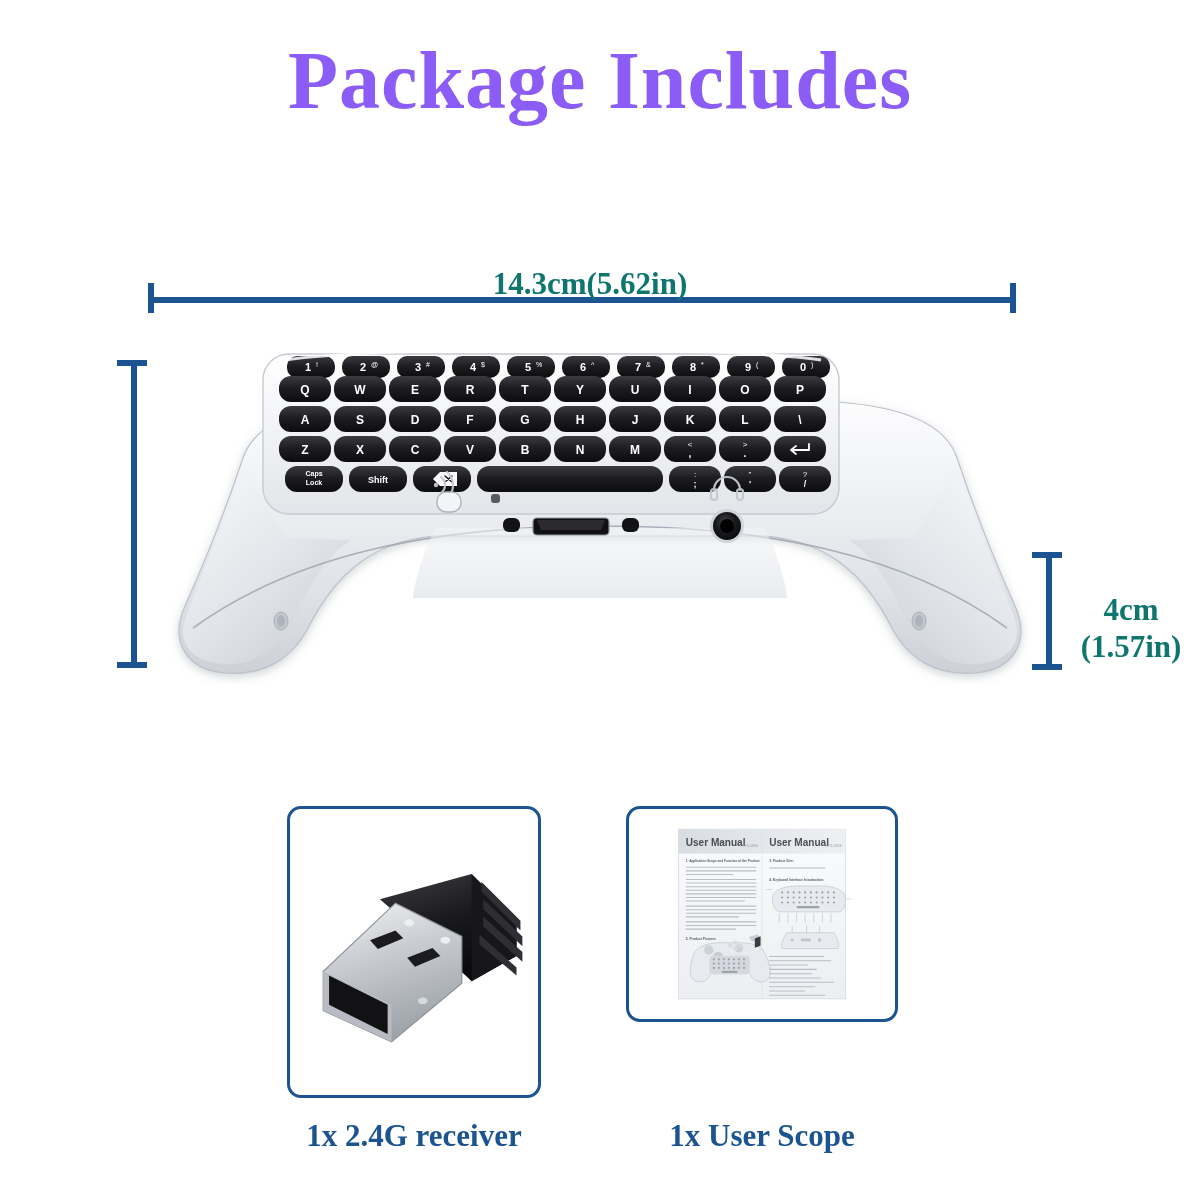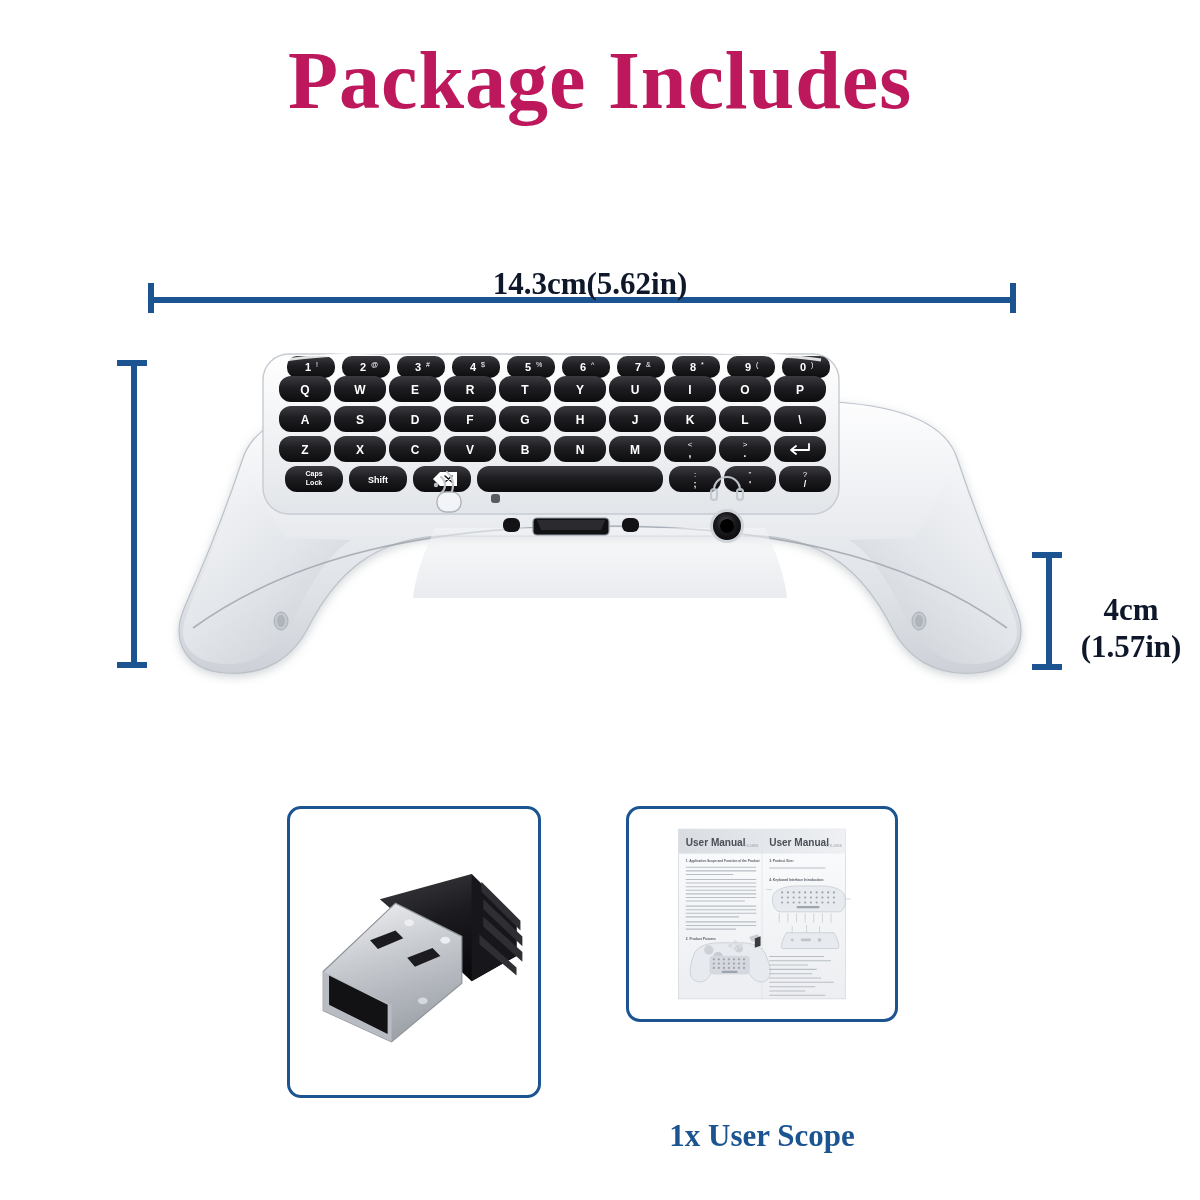--- a/index.html
+++ b/index.html
@@ -13,34 +13,34 @@
   .page{position:absolute;inset:0;}
 
   
   .title{
     position:absolute;top:38px;left:0;width:1200px;
     text-align:center;
     font-family:"Liberation Serif", serif;
     font-weight:bold;
     font-size:82px;
     letter-spacing:1px;
-    color:#be185d;
+    color:#8b5cf6;
     line-height:1.05;
   }
 
   
   .dimblue{background:#1b5490;position:absolute;}
   .hline{height:6px;}
   .vline{width:6px;}
   .cap-v{width:6px;height:30px;position:absolute;background:#1b5490;}
   .cap-h{height:6px;width:30px;position:absolute;background:#1b5490;}
 
   .dim-label{
     position:absolute;
-    color:#0f172a;
+    color:#0f766e;
     font-family:"Liberation Serif", serif;
     font-weight:bold;
     text-align:center;
     line-height:1.18;
   }
 
   
   #dim-top-line{left:148px;top:297px;width:868px;}
   #dim-top-capL{left:148px;top:283px;}
   #dim-top-capR{left:1010px;top:283px;}
@@ -488,20 +488,21 @@
           <path d="M82 134 L108 124 L116 132 L90 143 Z" fill="#1c1c20"></path>
           <path d="M120 152 L146 142 L154 150 L128 161 Z" fill="#1c1c20"></path>
 
           <ellipse cx="122" cy="116" rx="5" ry="3.5" fill="#eceef1"></ellipse>
           <ellipse cx="159" cy="134" rx="5" ry="3.5" fill="#eceef1"></ellipse>
           <ellipse cx="136" cy="196" rx="5" ry="3.5" fill="#d5d8dd"></ellipse>
         </g>
       </svg>
     </div>
   </div>
+  <div class="acc-caption" id="cap-receiver">1x 2.4G receiver</div>
 
   <div class="acc-box" id="box-manual">
     <div class="acc-art">
       <svg viewBox="0 0 272 292" xmlns="http://www.w3.org/2000/svg">
         <defs>
           <linearGradient id="paperG" x1="0" y1="0" x2="0" y2="1">
             <stop offset="0" stop-color="#fbfcfd"></stop>
             <stop offset="1" stop-color="#eceef1"></stop>
           </linearGradient>
           <linearGradient id="headBandG" x1="0" y1="0" x2="1" y2="0">

